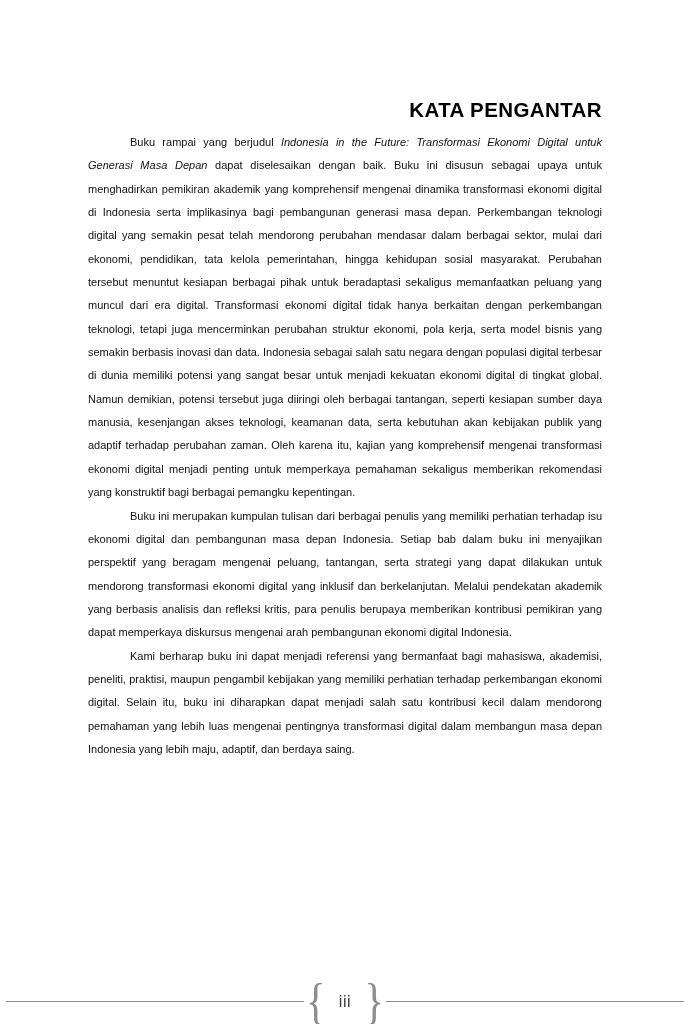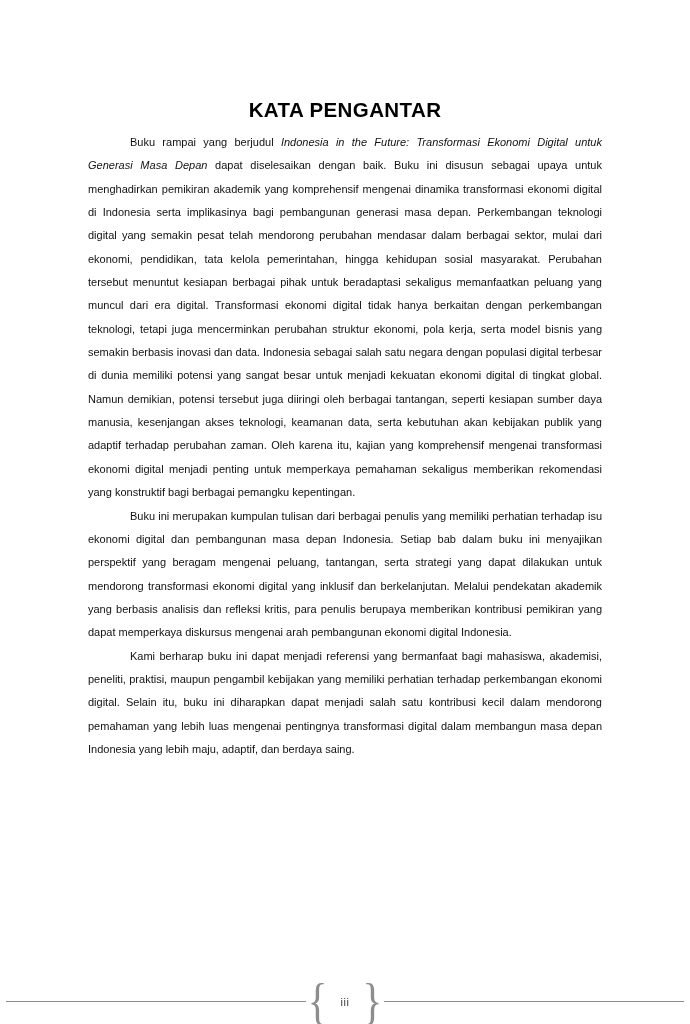--- a/index.html
+++ b/index.html
@@ -21,21 +21,21 @@
     inset: 0;
     background: #ffffff;
   }
 
   
   .page-title {
     position: absolute;
     top: 84px;
     left: 88px;
     width: 514px;
-    text-align: center;
+    text-align: right;
     font-size: 20.5px;
     font-weight: bold;
     letter-spacing: 0.4px;
     color: #000000;
     line-height: 1.2;
   }
 
   
   .body-block {
     position: absolute;
@@ -89,21 +89,21 @@
     font-family: "Liberation Serif", serif;
     font-size: 41px;
     line-height: 1;
     color: #8d8d8d;
     font-weight: 300;
     transform: scaleY(1.22);
     display: inline-block;
   }
   .page-number {
     font-family: "Liberation Sans", sans-serif;
-    font-size: 11px;
+    font-size: 16px;
     color: #3a3a3a;
     padding: 0 13px;
     letter-spacing: 0.6px;
     line-height: 1;
     position: relative;
     top: 1px;
   }
 </style>
 </head>
 <body>

